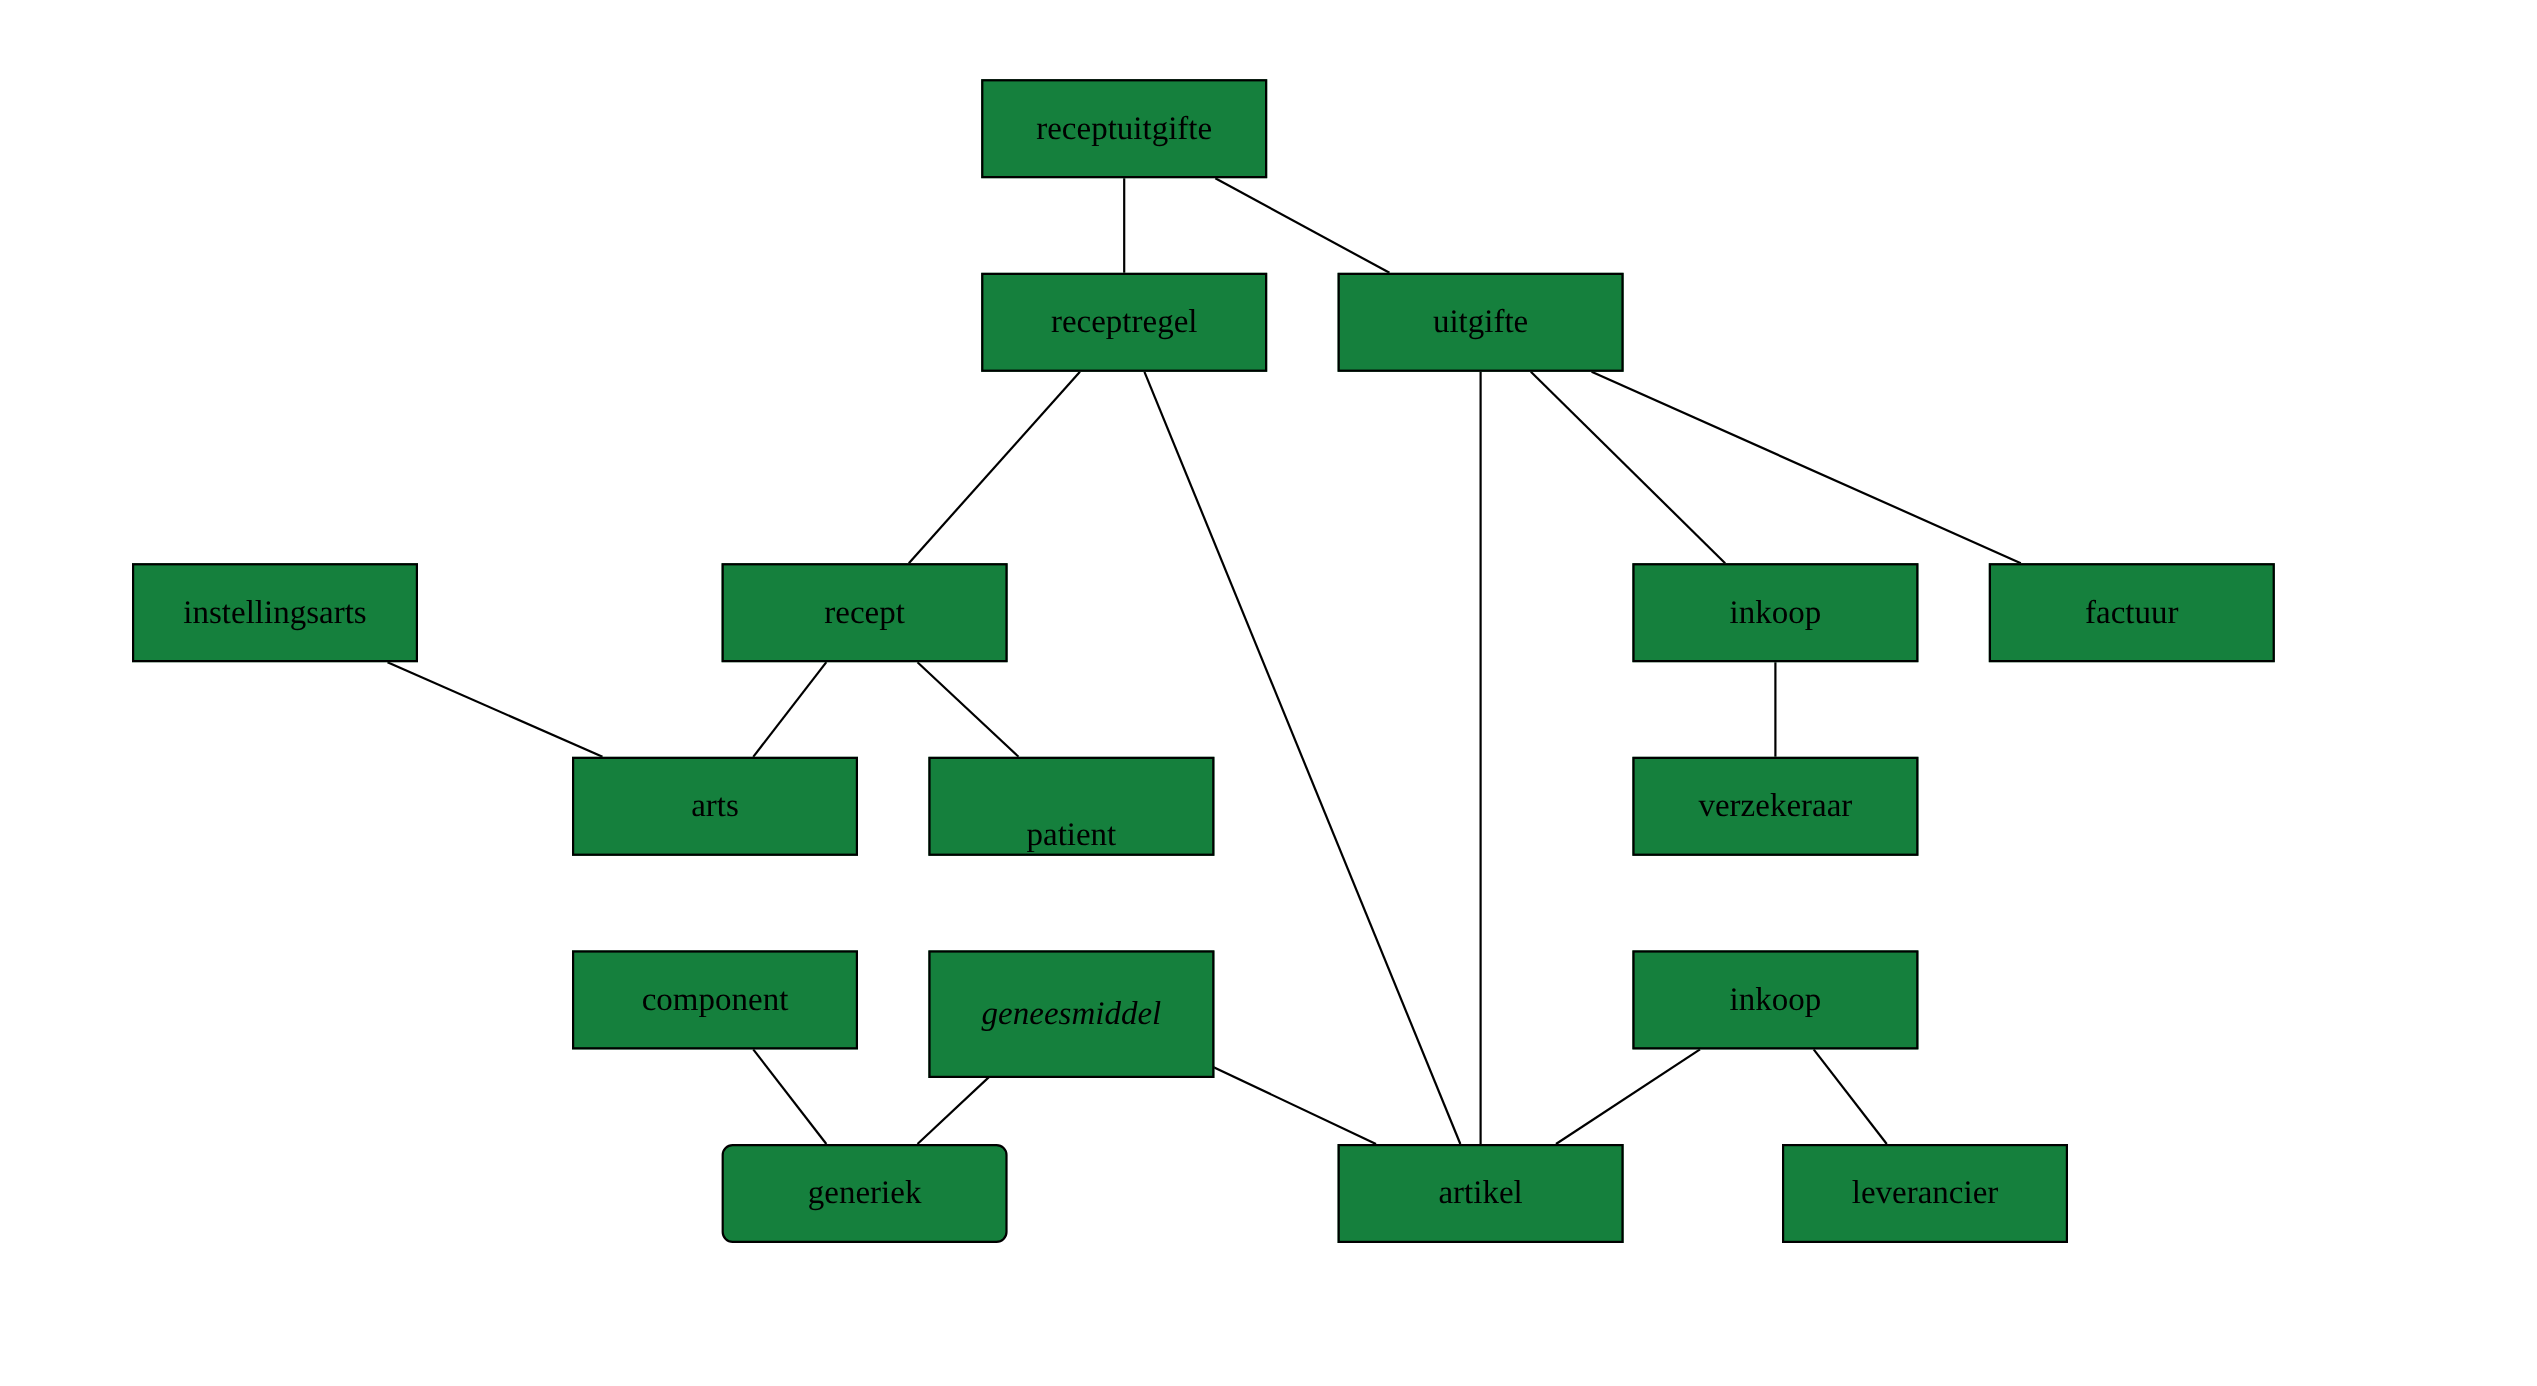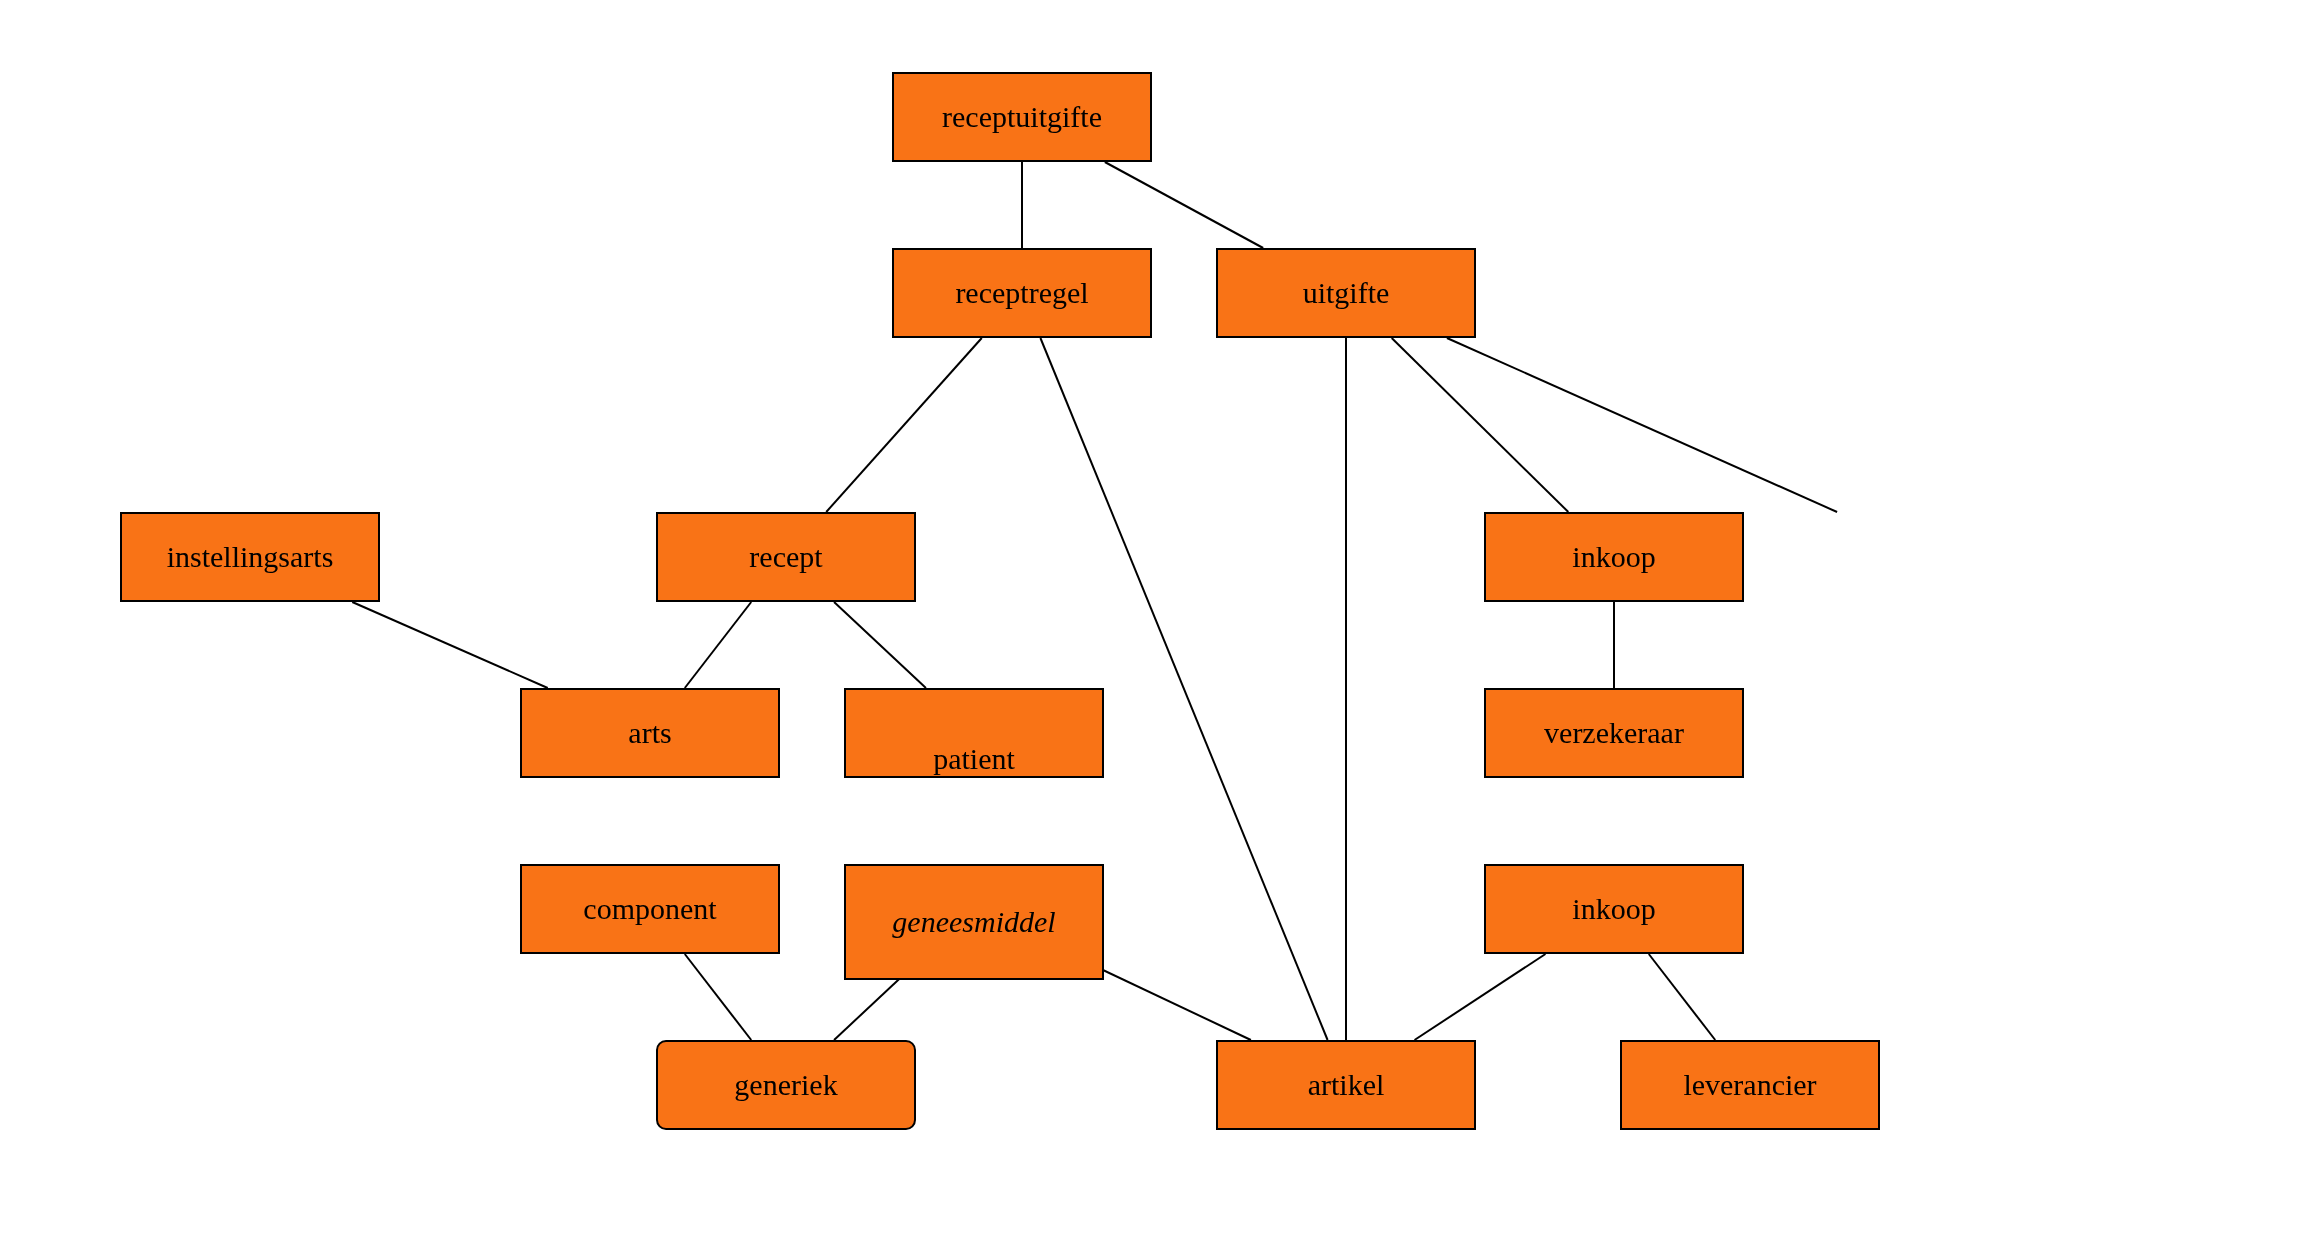--- a/index.html
+++ b/index.html
@@ -20,21 +20,21 @@
     left: 0;
     top: 0;
     width: 2306px;
     height: 1260px;
     pointer-events: none;
   }
   .node {
     position: absolute;
     box-sizing: border-box;
     border: 2px solid #000000;
-    background: #f97316;
+    background: #15803d;
     display: flex;
     align-items: center;
     justify-content: center;
     font-size: 30px;
     color: #000000;
     white-space: nowrap;
     padding: 0 8px;
   }
 </style>
 </head>
@@ -71,20 +71,23 @@
     </div>
   <div class="node" style="left: 120px; top: 512px; width: 260px; height: 90px;">
       <span>instellingsarts</span>
     </div>
   <div class="node" style="left: 656px; top: 512px; width: 260px; height: 90px;">
       <span>recept</span>
     </div>
   <div class="node" style="left: 1484px; top: 512px; width: 260px; height: 90px;">
       <span>inkoop</span>
     </div>
+  <div class="node" style="left: 1808px; top: 512px; width: 260px; height: 90px;">
+      <span>factuur</span>
+    </div>
   <div class="node" style="left: 520px; top: 688px; width: 260px; height: 90px;">
       <span>arts</span>
     </div>
   <div class="node" style="left: 844px; top: 688px; width: 260px; height: 90px; align-items: flex-end;">
       <span>patient</span>
     </div>
   <div class="node" style="left: 1484px; top: 688px; width: 260px; height: 90px;">
       <span>verzekeraar</span>
     </div>
   <div class="node" style="left: 520px; top: 864px; width: 260px; height: 90px;">

